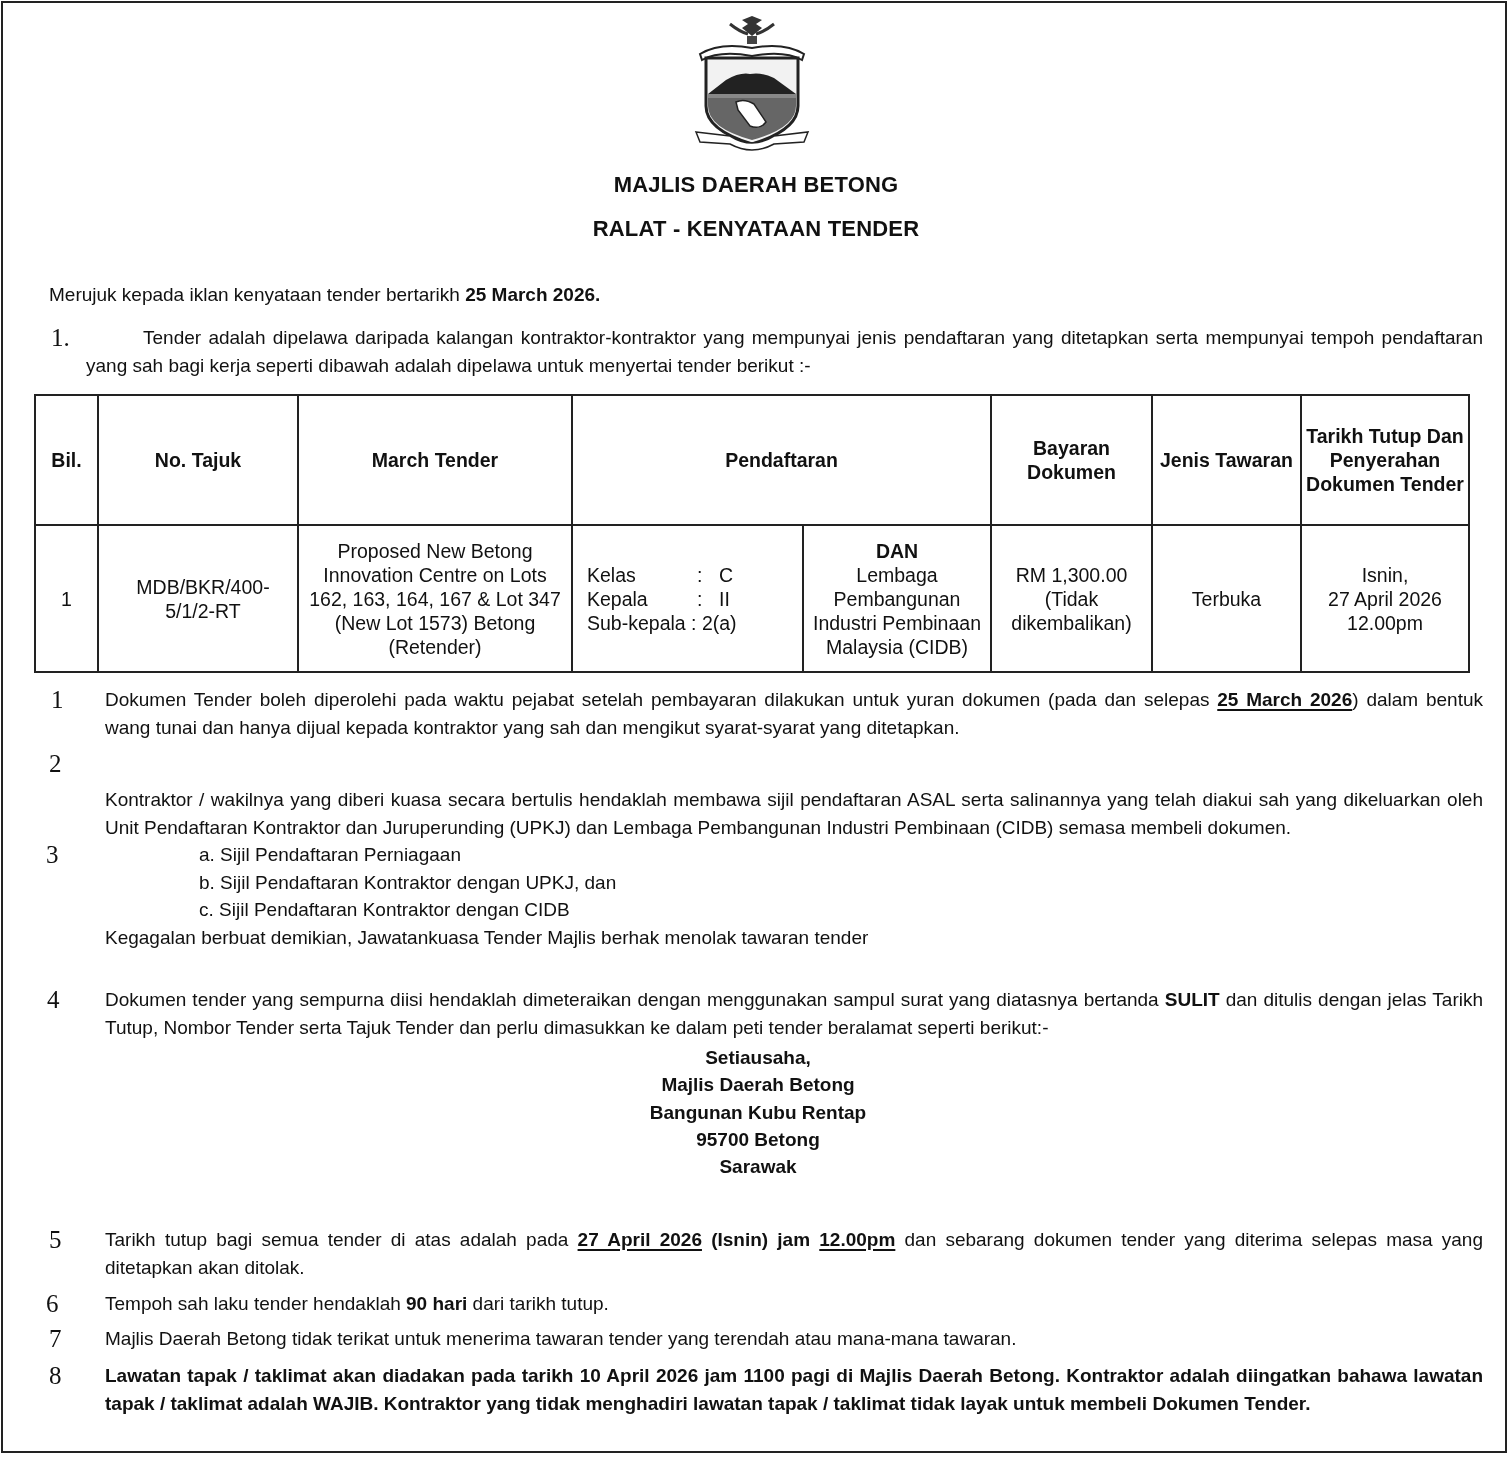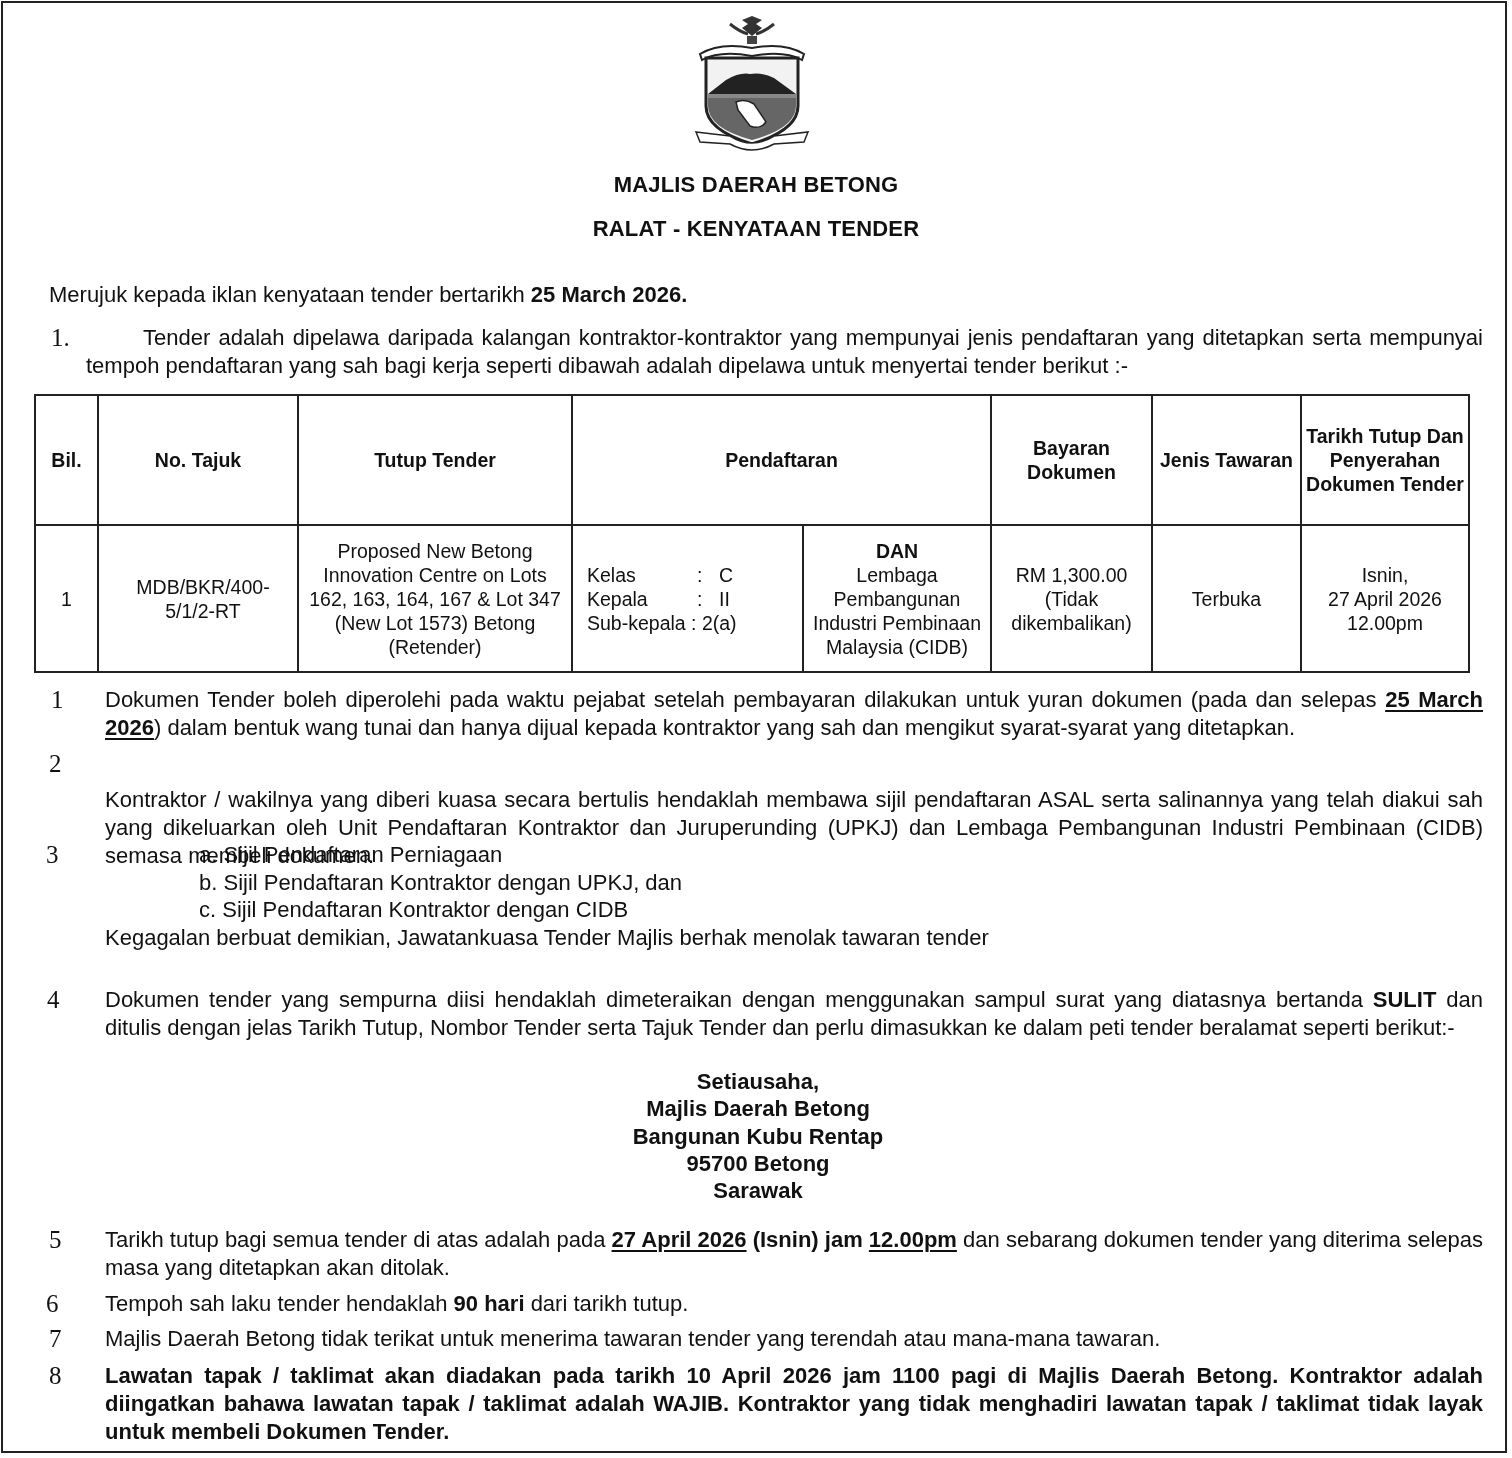--- a/index.html
+++ b/index.html
@@ -3,21 +3,21 @@
 <meta charset="utf-8">
 <style>
   html, body { margin:0; padding:0; background:#ffffff; }
   body { width:1512px; height:1458px; position:relative; font-family:"Liberation Sans", sans-serif; color:#111; overflow:hidden; }
   .frame { position:absolute; left:1px; top:1px; width:1506px; height:1452px; border:2px solid #222; box-sizing:border-box; }
   .abs { position:absolute; }
   .logo { left:690px; top:14px; width:124px; height:140px; }
   .title { left:0; width:1512px; text-align:center; font-weight:bold; font-size:22px; letter-spacing:0.2px; }
   .t1 { top:172px; }
   .t2 { top:216px; }
-  .p { font-size:22px; line-height:28px; }
+  .p { font-size:19px; line-height:28px; }
   .just { text-align:justify; text-align-last:left; }
   .numbig { font-family:"Liberation Serif", serif; font-size:25px; line-height:28px; position:absolute; }
   b, .b { font-weight:bold; }
   u { text-decoration:underline; text-underline-offset:3px; text-decoration-thickness:2px; }
 
   table.tender { position:absolute; left:34px; top:394px; width:1436px; height:279px; border-collapse:collapse; font-size:19.5px; }
   table.tender td, table.tender th { border:2px solid #222; text-align:center; vertical-align:middle; padding:0 4px; line-height:24px; }
   table.tender th { font-weight:bold; height:128px; }
   .reg { text-align:left !important; padding-left:14px !important;margin-left:16px; }
   .reg .row { display:flex; }
@@ -71,21 +71,21 @@
       <col style="width:231px">
       <col style="width:188px">
       <col style="width:161px">
       <col style="width:149px">
       <col style="width:168px">
   </colgroup>
   <tbody>
       <tr>
     <th>Bil.</th>
     <th>No. Tajuk</th>
-    <th>Tutup Tender</th>
+    <th>March Tender</th>
     <th colspan="2">Pendaftaran</th>
     <th>Bayaran Dokumen</th>
     <th>Jenis Tawaran</th>
     <th>Tarikh Tutup Dan Penyerahan Dokumen Tender</th>
   </tr>
   <tr>
     <td>1</td>
     <td class="tl">MDB/BKR/400-5/1/2-RT</td>
     <td>Proposed New Betong Innovation Centre on Lots 162, 163, 164, 167 &amp; Lot 347 (New Lot 1573) Betong (Retender)</td>
     <td class="reg">
@@ -136,21 +136,21 @@
   <div style="padding-left:94px;">a. Sijil Pendaftaran Perniagaan</div>
   <div style="padding-left:94px;">b. Sijil Pendaftaran Kontraktor dengan UPKJ, dan</div>
   <div style="padding-left:94px;">c. Sijil Pendaftaran Kontraktor dengan CIDB</div>
   <div>Kegagalan berbuat demikian, Jawatankuasa Tender Majlis berhak menolak tawaran tender</div>
 </div>
 
 <div class="numbig" style="left:47px; top:986px;">4</div>
 <div class="abs p just" style="left:105px; top:986px; width:1378px;">
   <span>Dokumen tender yang sempurna diisi hendaklah dimeteraikan dengan menggunakan sampul surat yang diatasnya bertanda </span><b>SULIT</b><span> dan ditulis dengan jelas Tarikh Tutup, Nombor Tender serta Tajuk Tender dan perlu dimasukkan ke dalam peti tender beralamat seperti berikut:-</span>
 </div>
-<div class="abs p center b" style="left:508px; top:1068px; width:500px; line-height:27.3px;">
+<div class="abs p center b" style="left:508px; top:1044px; width:500px; line-height:27.3px;">
   <div>Setiausaha,</div>
   <div>Majlis Daerah Betong</div>
   <div>Bangunan Kubu Rentap</div>
   <div>95700 Betong</div>
   <div>Sarawak</div>
 </div>
 
 <div class="numbig" style="left:49px; top:1226px;">5</div>
 <div class="abs p just" style="left:105px; top:1226px; width:1378px;">
   <span>Tarikh tutup bagi semua tender di atas adalah pada </span><b><u>27 April 2026</u></b><b> (Isnin) jam </b><b><u>12.00pm</u></b><span> dan sebarang dokumen tender yang diterima selepas masa yang ditetapkan akan ditolak.</span>

